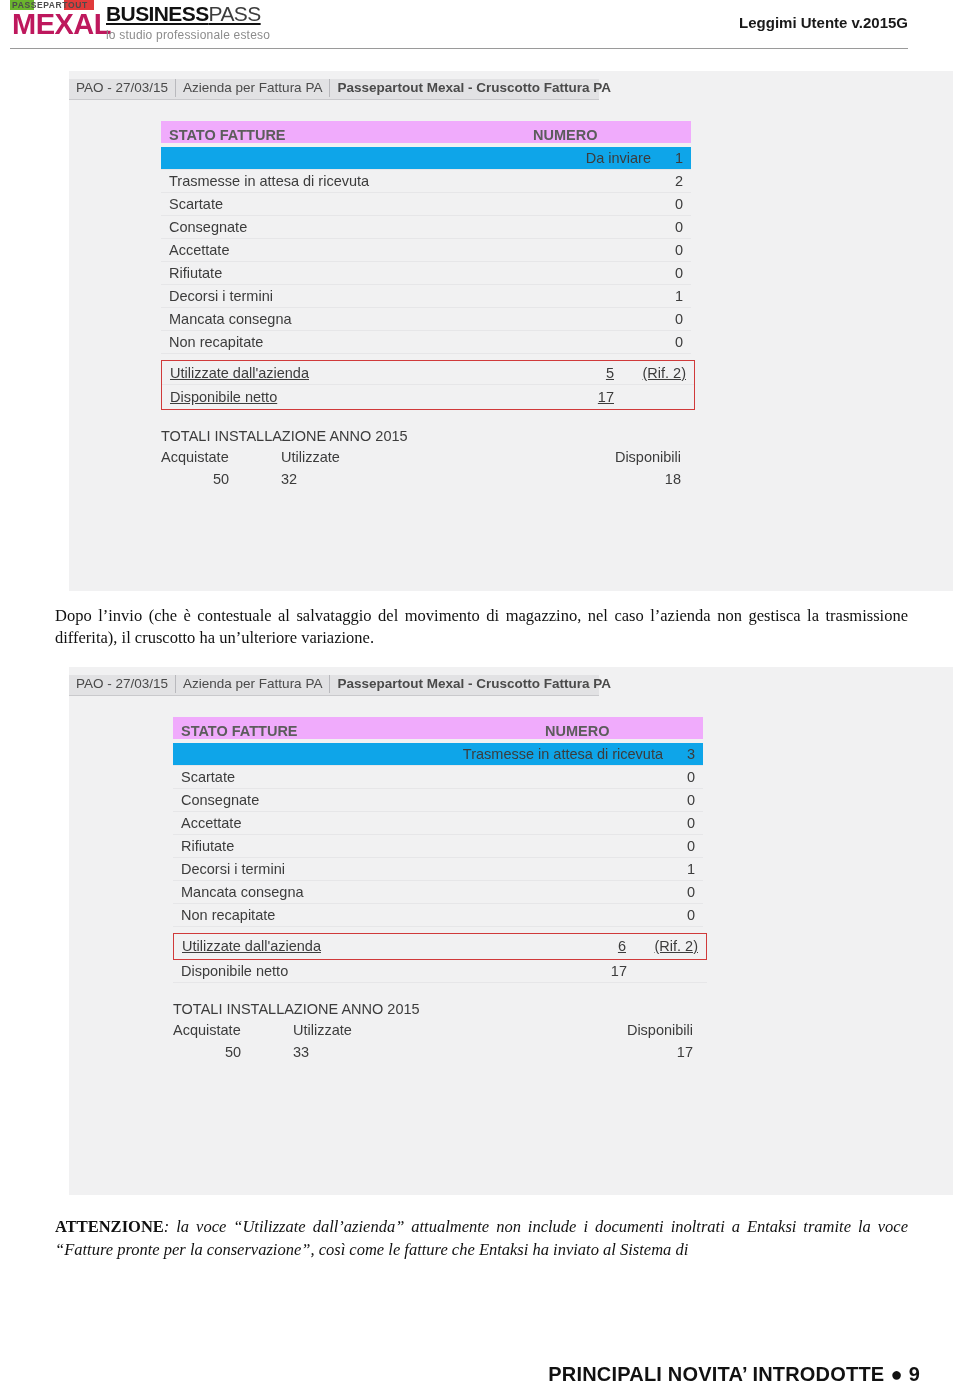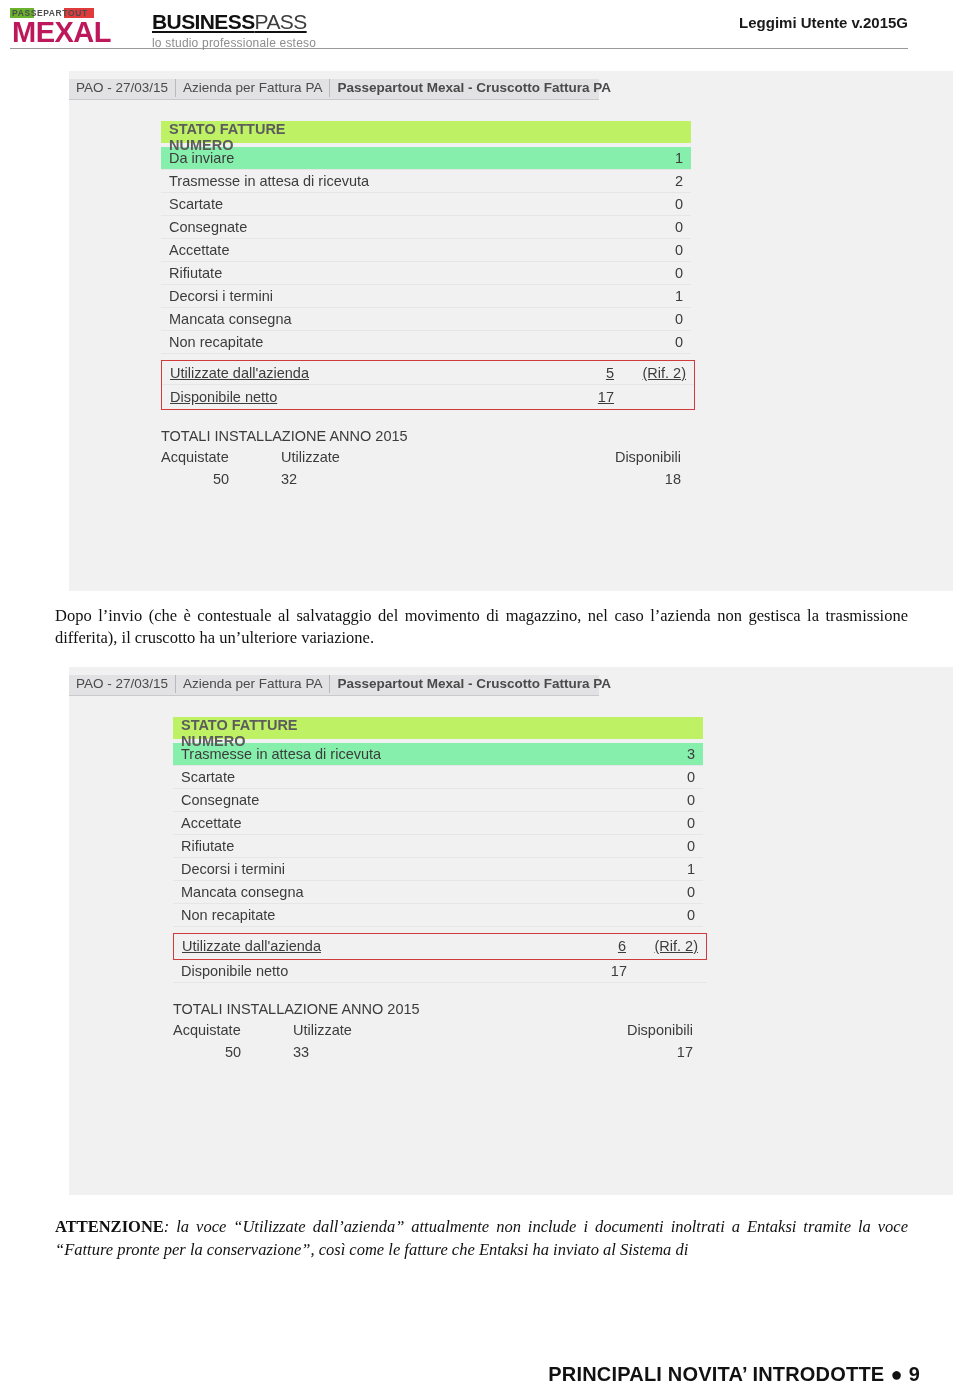--- a/index.html
+++ b/index.html
@@ -19,24 +19,23 @@
   
   .page-header {
     position: relative;
     height: 48px;
     border-bottom: 1px solid #9a9a9a;
     margin: 0 52px 0 10px;
   }
   .logo-block {
     position: absolute;
     left: 0;
-    top: 8px;
+    top: 0;
     display: flex;
     align-items: flex-start;
-    gap: 46px;
   }
   .logo-pm {
     width: 84px;
     line-height: 1;
     font-family: "Liberation Sans", sans-serif;
   }
   .logo-pm .pp-top {
     font-size: 8.5px;
     font-weight: bold;
     letter-spacing: .6px;
@@ -142,46 +141,45 @@
   .panel {
     position: absolute;
     background: #f1f1f2;
   }
   .fig1 .panel { left: 92px; top: 50px; width: 700px; }
   .fig2 .panel { left: 104px; top: 50px; width: 700px; }
 
   .tbl-head {
     display: flex;
     justify-content: space-between;
-    background: #bef264;
+    background: #f0abfc;
     height: 22px;
-    align-items: flex-start;
+    align-items: flex-end;
     padding: 0 8px;
     font-size: 14.5px;
     font-weight: bold;
     color: #5c5c5c;
     width: 530px;
     box-sizing: border-box;
-    flex-direction: column;
   }
   .tbl-head .num-col { width: 150px; text-align: left; }
 
   .rows { margin-top: 4px; width: 530px; }
   .row {
     display: flex;
     justify-content: space-between;
     align-items: center;
     height: 23px;
     font-size: 14.5px;
     color: #3c3c3c;
     padding: 0 8px;
     box-sizing: border-box;
     border-bottom: 1px solid #e6e6e8;
   }
-  .row.selected { background: #86efac; }
+  .row.selected { background: #0ea5e9; justify-content: flex-end; }
   .row .val { width: 32px; text-align: right; }
 
   .highlight-box {
     margin-top: 6px;
     width: 534px;
     border: 1px solid #d03a3a;
     box-sizing: border-box;
     padding: 1px 0;
     text-decoration: underline;
   }

